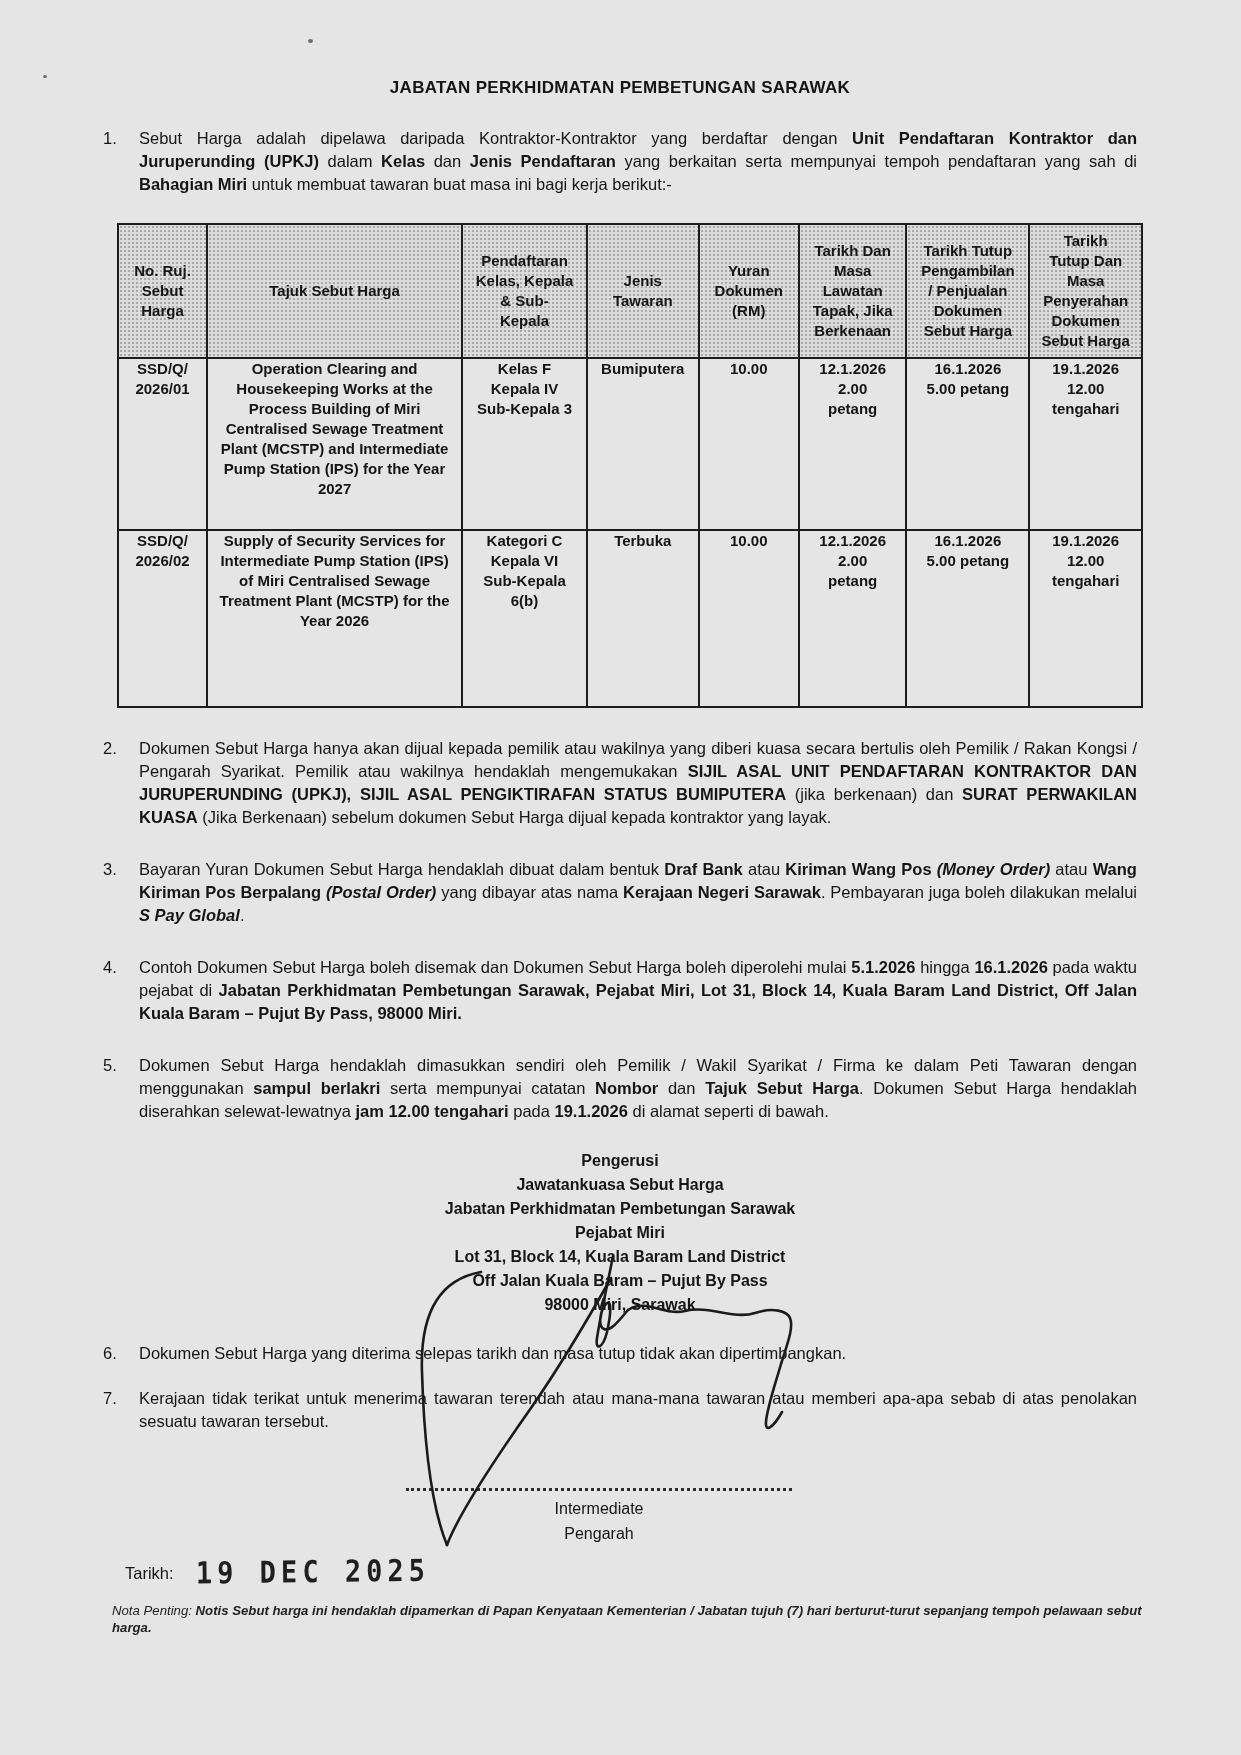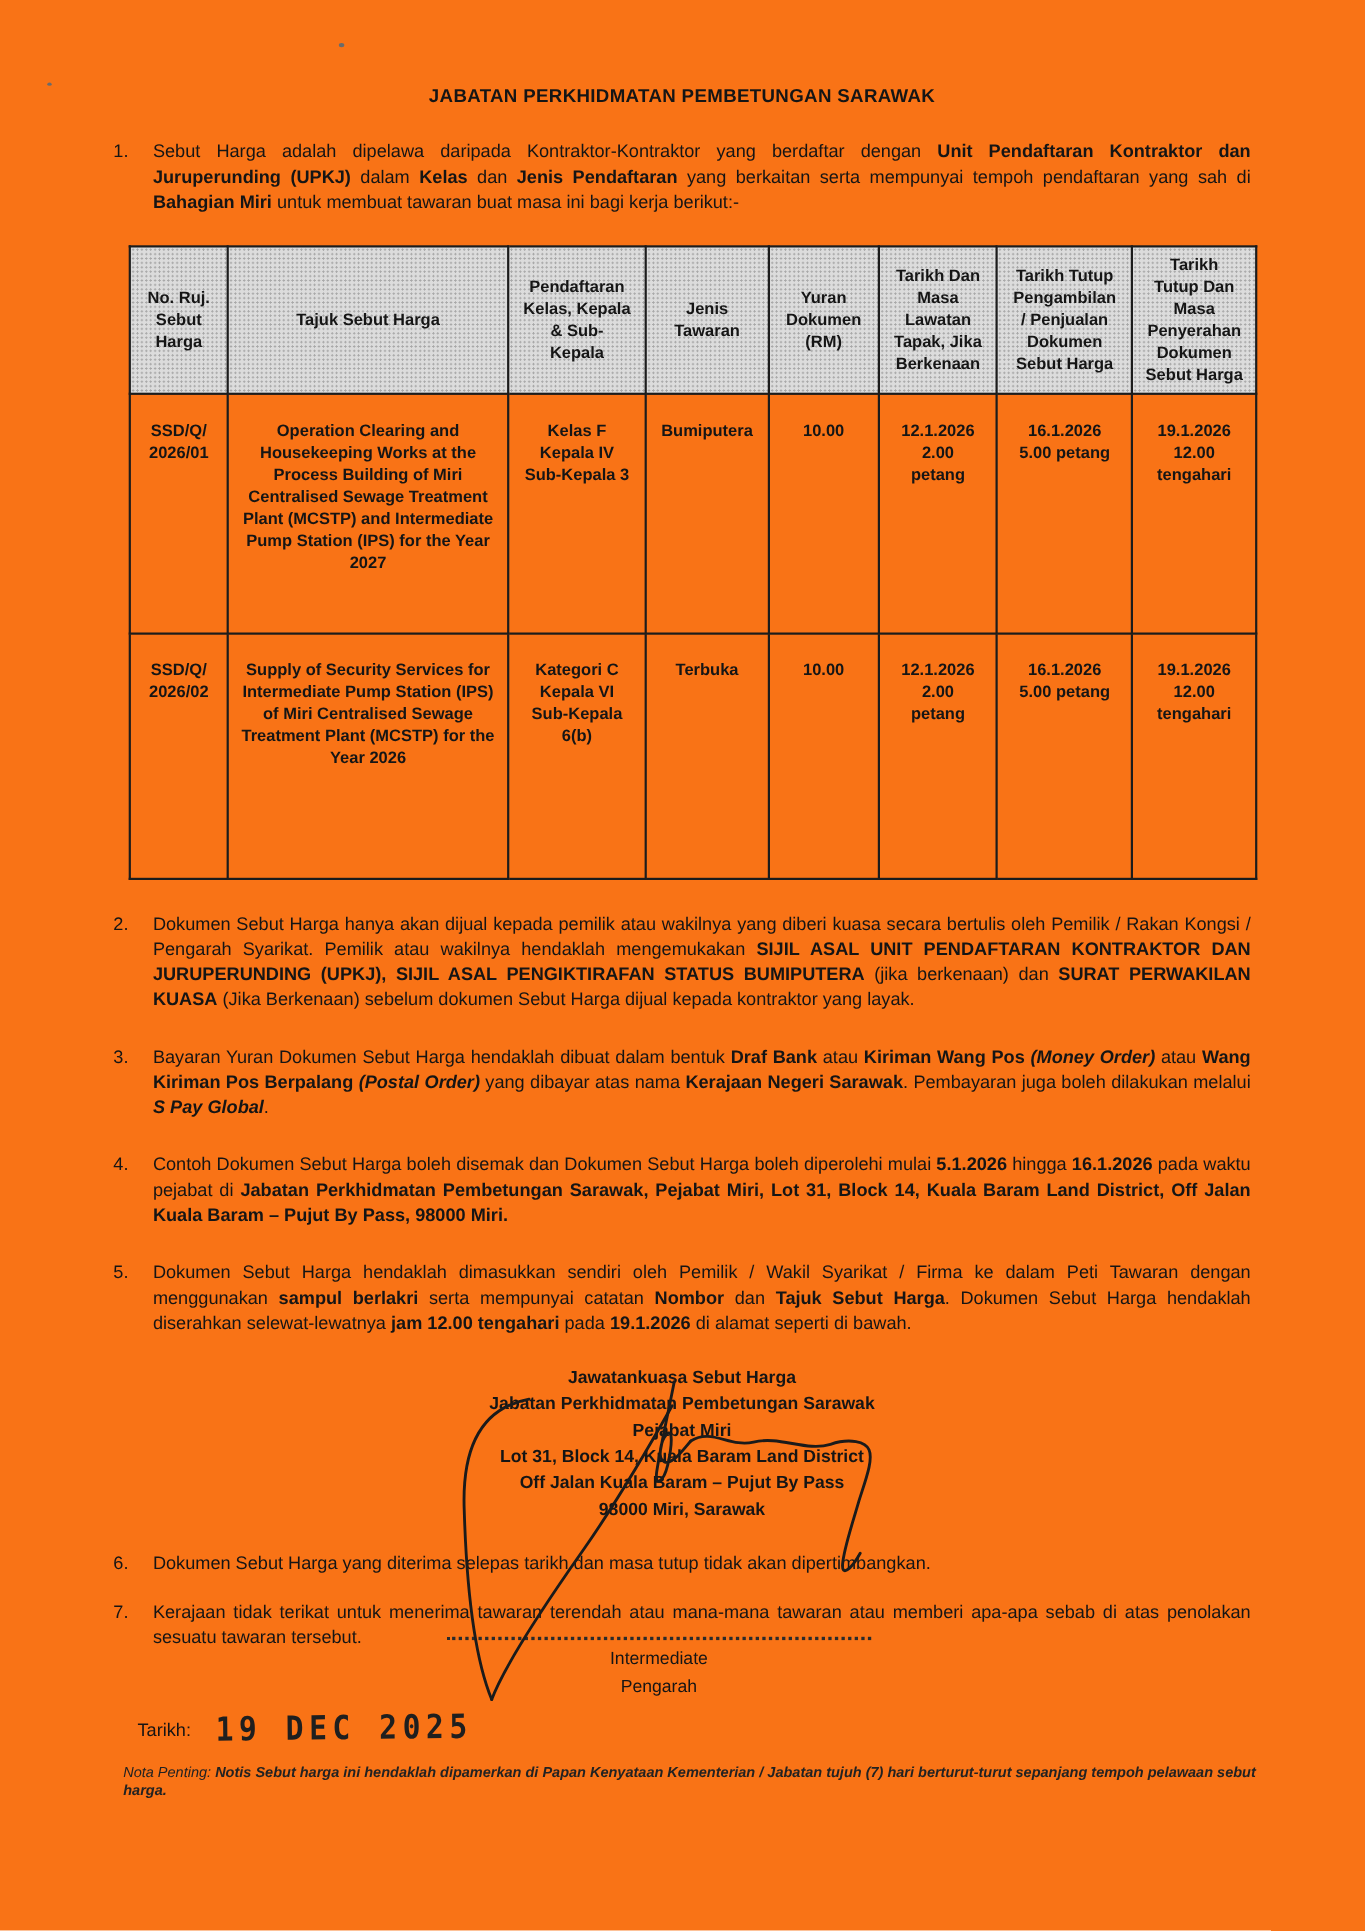--- a/index.html
+++ b/index.html
@@ -1,19 +1,19 @@
 <!DOCTYPE html>
 <html><head>
 <meta charset="utf-8">
 <style>
   html,body { margin:0; padding:0; background:#ffffff; }
   .page {
     position:relative;
     width:1241px; height:1755px;
-    background:#f97316;
+    background:#e5e5e5;
     font-family:"Liberation Sans", sans-serif;
     color:#151515;
     overflow:hidden;
   }
   .content { padding:0 104px 0 103px; }
 
   .doc-title {
     margin-top:78px;
     text-align:center;
     font-size:17px; font-weight:700; letter-spacing:.3px;
@@ -32,21 +32,21 @@
     margin-top:27px; margin-left:14px;
     width:1026px;
     border-collapse:collapse;
     table-layout:fixed;
     font-size:15px; font-weight:700;
   }
   table.quote-table th, table.quote-table td {
     border:2px solid #1c1c1c;
     text-align:center;
     vertical-align:top;
-    padding:23px 4px;
+    padding:0 4px;
     white-space:pre-line;
     line-height:20px;
   }
   table.quote-table th {
     background-color:#dcdcdc;
     background-image:radial-gradient(circle, #a8a8a8 0.8px, transparent 0.9px);
     background-size:4px 4px;
     height:96px;
     vertical-align:middle;
     padding:6px 3px;
@@ -206,20 +206,21 @@
       <span class="num">4.</span>
       <span class="body"><span>Contoh Dokumen Sebut Harga boleh disemak dan Dokumen Sebut Harga boleh diperolehi mulai </span><span style="font-weight: 700;">5.1.2026</span><span> hingga </span><span style="font-weight: 700;">16.1.2026</span><span> pada waktu pejabat di </span><span style="font-weight: 700;">Jabatan Perkhidmatan Pembetungan Sarawak, Pejabat Miri, Lot 31, Block 14, Kuala Baram Land District, Off Jalan Kuala Baram – Pujut By Pass, 98000 Miri.</span></span>
     </div>
 
     <div class="para">
       <span class="num">5.</span>
       <span class="body"><span>Dokumen Sebut Harga hendaklah dimasukkan sendiri oleh Pemilik / Wakil Syarikat / Firma ke dalam Peti Tawaran dengan menggunakan </span><span style="font-weight: 700;">sampul berlakri</span><span> serta mempunyai catatan </span><span style="font-weight: 700;">Nombor</span><span> dan </span><span style="font-weight: 700;">Tajuk Sebut Harga</span><span>. Dokumen Sebut Harga hendaklah diserahkan selewat-lewatnya </span><span style="font-weight: 700;">jam 12.00 tengahari</span><span> pada </span><span style="font-weight: 700;">19.1.2026</span><span> di alamat seperti di bawah.</span></span>
     </div>
 
     <div class="address-block">
+      <div>Pengerusi</div>
       <div>Jawatankuasa Sebut Harga</div>
       <div>Jabatan Perkhidmatan Pembetungan Sarawak</div>
       <div>Pejabat Miri</div>
       <div>Lot 31, Block 14, Kuala Baram Land District</div>
       <div>Off Jalan Kuala Baram – Pujut By Pass</div>
       <div>98000 Miri, Sarawak</div>
     </div>
 
     <div class="para" style="margin-top:25px;">
       <span class="num">6.</span>

